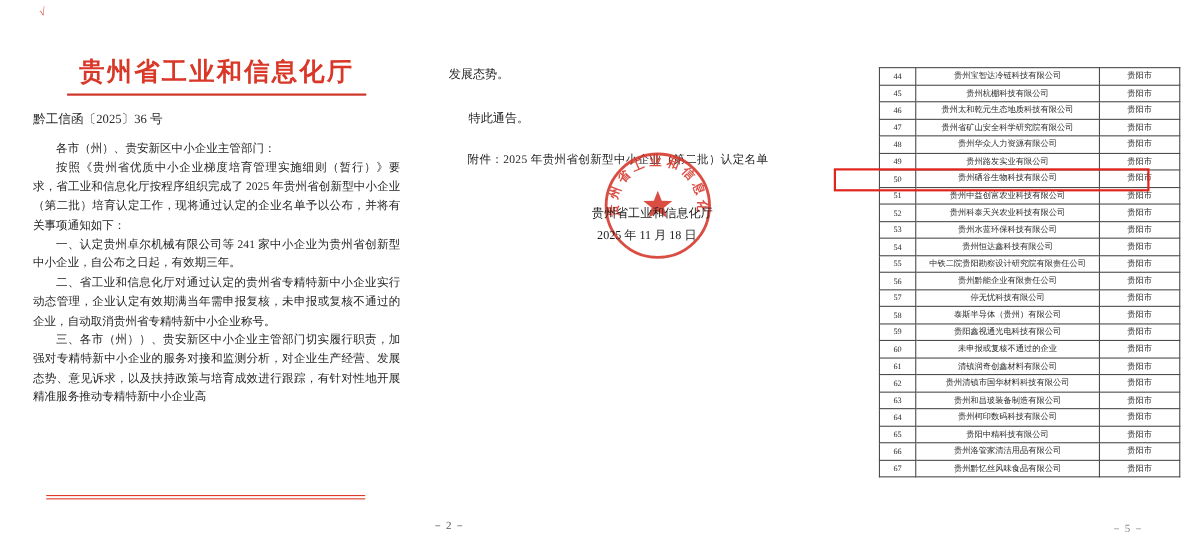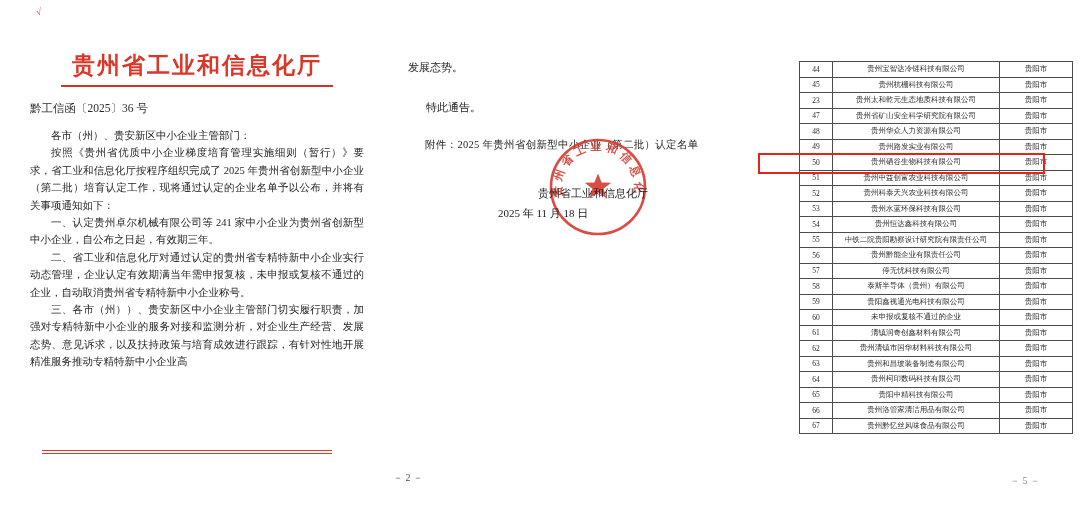--- a/index.html
+++ b/index.html
@@ -20,21 +20,21 @@
   .end-rule{position:absolute;left:12px;width:290px;top:400px;height:2px;
     border-top:1px solid #e0392c;border-bottom:1px solid #e0392c;}
   
   .page2{position:absolute;left:385px;top:60px;width:332px;height:440px;font-size:11px;color:#1f1f1f;}
   .p2-line1{padding-left:23px;}
   .p2-line2{padding-left:41px;margin-top:25px;}
   .attachment{margin-top:23px;padding-left:40px;font-size:10.5px;letter-spacing:.3px;white-space:nowrap;}
   .seal{position:absolute;left:148px;top:62px;width:130px;height:130px;opacity:.88;}
   .seal-text{font-size:11px;font-weight:bold;letter-spacing:4px;fill:#d6352a;}
   .signer{position:absolute;left:118px;top:126px;width:180px;text-align:center;font-size:11px;color:#1c1c1c;}
-  .sign-date{position:absolute;left:113px;top:146px;width:180px;text-align:left;font-size:11px;color:#1c1c1c;}
+  .sign-date{position:absolute;left:113px;top:146px;width:180px;text-align:center;font-size:11px;color:#1c1c1c;}
   .pagenum2{position:absolute;left:8px;top:411px;font-size:10px;color:#555;}
   
   .page3{position:absolute;left:763px;top:61px;width:274px;padding-left:36px;}
   table.list{border-collapse:collapse;width:274px;table-layout:fixed;}
   table.list td{border:1px solid #4c4c4c;height:14.5px;padding:0;font-size:7.5px;
     text-align:center;color:#2b2b2b;white-space:nowrap;overflow:hidden;}
   td.c-no{width:32px;}
   td.c-name{width:166px;}
   td.c-city{width:72px;}
   .hl-box{position:absolute;left:-5px;width:283px;height:17px;border:2px solid #e1251d;background:transparent;}
@@ -91,21 +91,21 @@
           <td class="c-no">44</td>
           <td class="c-name">贵州宝智达冷链科技有限公司</td>
           <td class="c-city">贵阳市</td>
         </tr>
         <tr>
           <td class="c-no">45</td>
           <td class="c-name">贵州杭棚科技有限公司</td>
           <td class="c-city">贵阳市</td>
         </tr>
         <tr>
-          <td class="c-no">23</td>
+          <td class="c-no">46</td>
           <td class="c-name">贵州太和乾元生态地质科技有限公司</td>
           <td class="c-city">贵阳市</td>
         </tr>
         <tr>
           <td class="c-no">47</td>
           <td class="c-name">贵州省矿山安全科学研究院有限公司</td>
           <td class="c-city">贵阳市</td>
         </tr>
         <tr>
           <td class="c-no">48</td>

